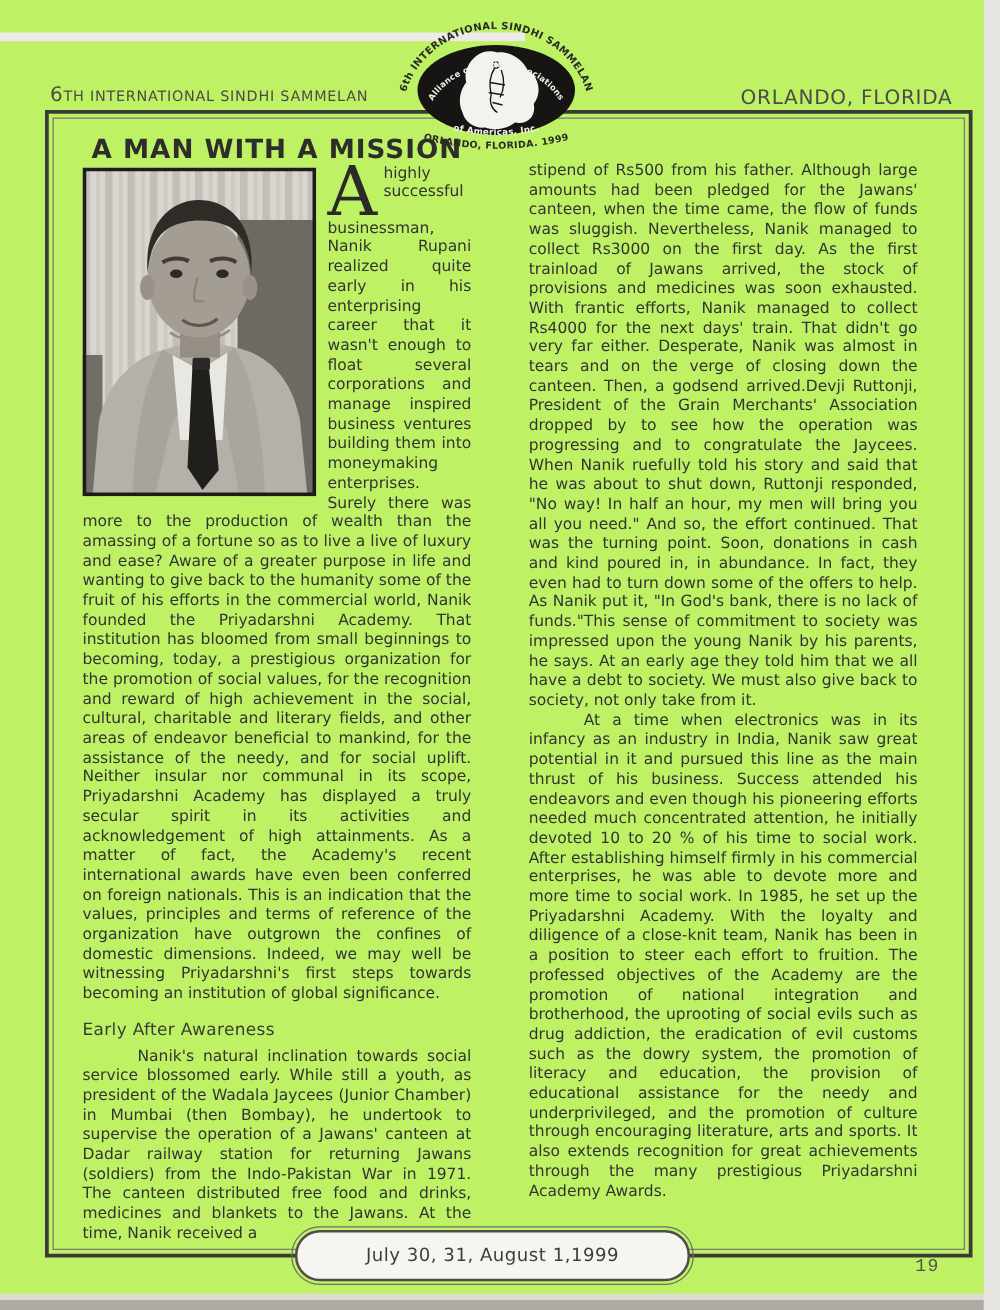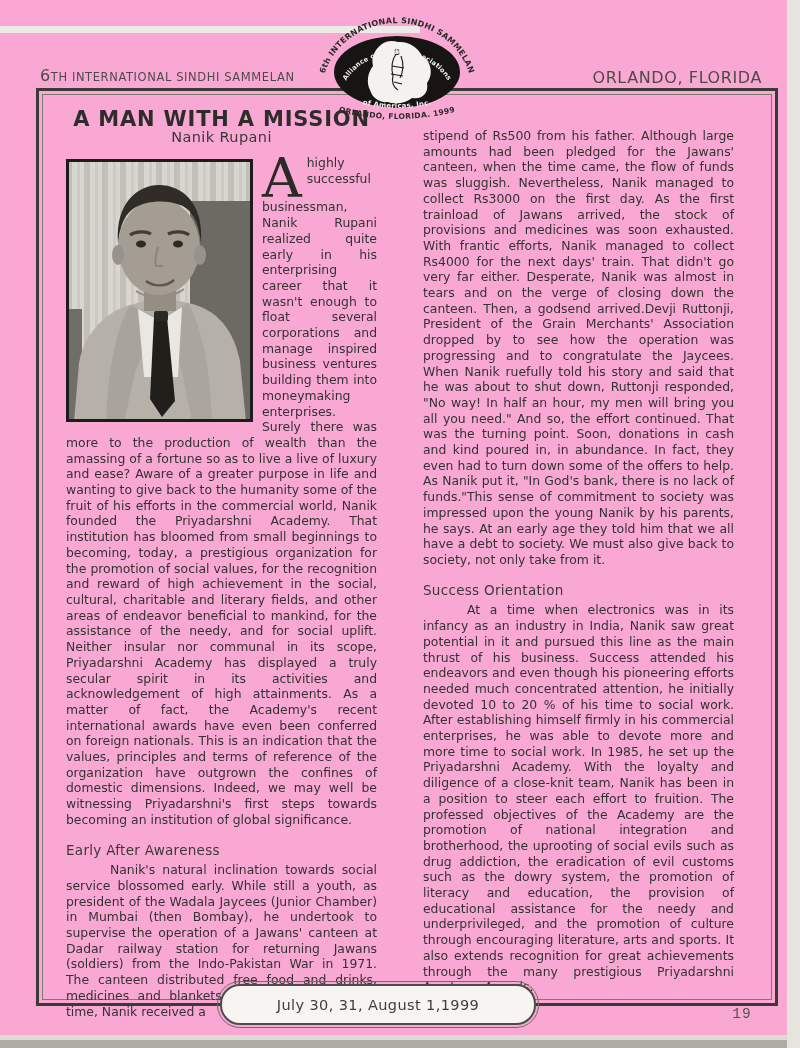--- a/index.html
+++ b/index.html
@@ -1,18 +1,18 @@
 <!DOCTYPE html>
 <html><head>
 <meta charset="utf-8">
 <style>
   html,body{margin:0;padding:0;background:#ffffff;}
   .page{
     position:relative;width:800px;height:1048px;overflow:hidden;
-    background:#f9a8d4;
+    background:#bef264;
     font-family:"DejaVu Sans","Liberation Sans",sans-serif;
     color:#333;
   }
   
   .scan-strip-bottom{position:absolute;left:0;top:1040px;width:800px;height:8px;background:#aeaaa4;}
   .scan-strip-bottom2{position:absolute;left:0;top:1035px;width:800px;height:5px;background:#dddad4;}
   .scan-edge-right{position:absolute;right:0;top:0;width:13px;height:1048px;background:#e6e4df;}
   .scan-band-top{position:absolute;left:0;top:26px;width:420px;height:7px;background:#ebeae6;}
 
   
@@ -54,21 +54,21 @@
   }
   .body-para{margin:0;}
   .body-para.indent{text-indent:44px;}
   .section-heading{
     font-size:13.5px;font-weight:normal;color:#3b3a37;letter-spacing:.3px;
     margin:15px 0 4px 0;text-align:left;
   }
 
   
   .footer-pill{
-    position:absolute;left:220px;top:984px;width:312px;height:37px;z-index:4;
+    position:absolute;left:236px;top:984px;width:312px;height:37px;z-index:4;
     background:#f6f5f1;border:2px solid #4e4d4a;border-radius:20px;
     outline:1px solid #6e6c67;outline-offset:2px;
     display:flex;align-items:center;justify-content:center;
   }
   .footer-pill span{font-size:14.5px;letter-spacing:.4px;color:#3f3e3b;}
   .page-number{
     position:absolute;left:722px;top:1006px;width:40px;text-align:center;z-index:2;
     font-size:14.5px;color:#55534f;letter-spacing:1px;font-family:Liberation Mono, monospace;
   }
 </style>
@@ -109,21 +109,20 @@
     <text font-family="DejaVu Sans, sans-serif" font-size="7" font-weight="bold" fill="#f2f1ed" letter-spacing="0.2">
       <textPath href="#arcAmericas" startOffset="50%" text-anchor="middle">of Americas, Inc.</textPath>
     </text>
     <text font-family="DejaVu Sans, sans-serif" font-size="7.6" font-weight="bold" fill="#2b2a27" letter-spacing="0.3">
       <textPath href="#arcOrlando" startOffset="50%" text-anchor="middle">ORLANDO, FLORIDA. 1999</textPath>
     </text>
   </svg>
 
   <div class="col col-left">
     <h1 class="article-title">A MAN WITH A MISSION</h1>
-    <h2 class="article-subtitle">Nanik Rupani</h2>
 
     <div class="photo-box">
       <svg width="187" height="263" viewBox="0 0 187 263">
         <defs>
           <pattern id="curtain" width="18" height="12" patternUnits="userSpaceOnUse">
             <rect width="18" height="12" fill="#d9d6d0"></rect>
             <rect width="6" height="12" fill="#c2bfb8"></rect>
             <rect x="11" width="3" height="12" fill="#cdcac3"></rect>
           </pattern>
         </defs>
@@ -161,21 +160,20 @@
     <p class="body-para">
       <span class="dropcap">A</span><span>highly successful businessman, Nanik Rupani realized quite early in his enterprising career that it wasn't enough to float several corporations and manage inspired business ventures building them into moneymaking enterprises. Surely there was more to the production of wealth than the amassing of a fortune so as to live a live of luxury and ease? Aware of a greater purpose in life and wanting to give back to the humanity some of the fruit of his efforts in the commercial world, Nanik founded the Priyadarshni Academy. That institution has bloomed from small beginnings to becoming, today, a prestigious organization for the promotion of social values, for the recognition and reward of high achievement in the social, cultural, charitable and literary fields, and other areas of endeavor beneficial to mankind, for the assistance of the needy, and for social uplift. Neither insular nor communal in its scope, Priyadarshni Academy has displayed a truly secular spirit in its activities and acknowledgement of high attainments. As a matter of fact, the Academy's recent international awards have even been conferred on foreign nationals. This is an indication that the values, principles and terms of reference of the organization have outgrown the confines of domestic dimensions. Indeed, we may well be witnessing Priyadarshni's first steps towards becoming an institution of global significance.</span>
     </p>
 
     <h3 class="section-heading">Early After Awareness</h3>
     <p class="body-para indent">Nanik's natural inclination towards social service blossomed early. While still a youth, as president of the Wadala Jaycees (Junior Chamber) in Mumbai (then Bombay), he undertook to supervise the operation of a Jawans' canteen at Dadar railway station for returning Jawans (soldiers) from the Indo-Pakistan War in 1971. The canteen distributed free food and drinks, medicines and blankets to the Jawans. At the time, Nanik received a</p>
   </div>
 
   <div class="col col-right">
     <p class="body-para">stipend of Rs500 from his father. Although large amounts had been pledged for the Jawans' canteen, when the time came, the flow of funds was sluggish. Nevertheless, Nanik managed to collect Rs3000 on the first day. As the first trainload of Jawans arrived, the stock of provisions and medicines was soon exhausted. With frantic efforts, Nanik managed to collect Rs4000 for the next days' train. That didn't go very far either. Desperate, Nanik was almost in tears and on the verge of closing down the canteen. Then, a godsend arrived.Devji Ruttonji, President of the Grain Merchants' Association dropped by to see how the operation was progressing and to congratulate the Jaycees. When Nanik ruefully told his story and said that he was about to shut down, Ruttonji responded, "No way! In half an hour, my men will bring you all you need." And so, the effort continued. That was the turning point. Soon, donations in cash and kind poured in, in abundance. In fact, they even had to turn down some of the offers to help. As Nanik put it, "In God's bank, there is no lack of funds."This sense of commitment to society was impressed upon the young Nanik by his parents, he says. At an early age they told him that we all have a debt to society. We must also give back to society, not only take from it.</p>
-    <h3 class="section-heading">Success Orientation</h3>
     <p class="body-para indent">At a time when electronics was in its infancy as an industry in India, Nanik saw great potential in it and pursued this line as the main thrust of his business. Success attended his endeavors and even though his pioneering efforts needed much concentrated attention, he initially devoted 10 to 20 % of his time to social work. After establishing himself firmly in his commercial enterprises, he was able to devote more and more time to social work. In 1985, he set up the Priyadarshni Academy. With the loyalty and diligence of a close-knit team, Nanik has been in a position to steer each effort to fruition. The professed objectives of the Academy are the promotion of national integration and brotherhood, the uprooting of social evils such as drug addiction, the eradication of evil customs such as the dowry system, the promotion of literacy and education, the provision of educational assistance for the needy and underprivileged, and the promotion of culture through encouraging literature, arts and sports. It also extends recognition for great achievements through the many prestigious Priyadarshni Academy Awards.</p>
   </div>
 
   <div class="footer-pill">
     <span>July 30, 31, August 1,1999</span>
   </div>
   <div class="page-number">19</div>
 
   <div class="scan-strip-bottom2"></div>
   <div class="scan-strip-bottom"></div>

